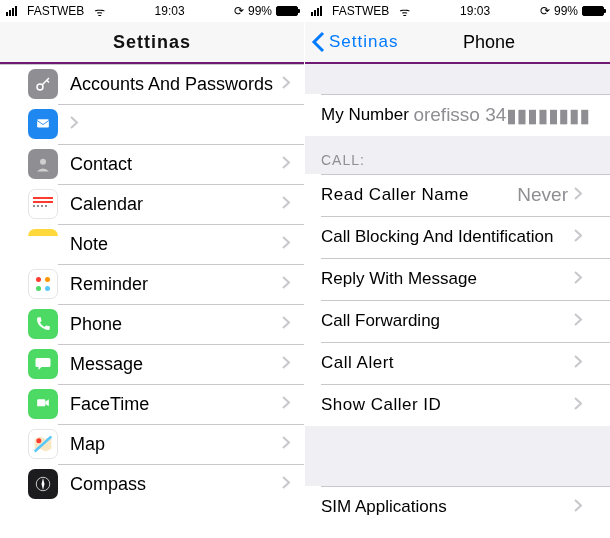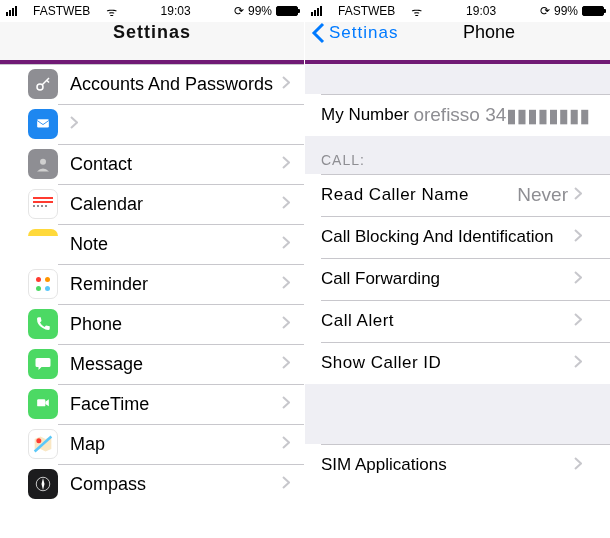--- a/index.html
+++ b/index.html
@@ -1,29 +1,29 @@
 <!DOCTYPE html>
 <html><head>
   <meta charset="utf-8">
   <style>
     * { margin: 0; padding: 0; box-sizing: border-box; }
     body { font-family: -apple-system, "Helvetica Neue", Helvetica, Arial, sans-serif; background: #fff; width: 610px; height: 538px; overflow: hidden; display: flex; }
     .pane { width: 305px; height: 538px; background: #fff; position: relative; overflow: hidden; }
     .left { border-right: 1px solid #fff; }
     .status-bar { height: 22px; width: 100%; background: #fff; display: flex; align-items: center; font-size: 12px; padding: 0 6px; color: #000; font-weight: 500; }
-    .sb-left { display: flex; align-items: center; gap: 16px; }
+    .sb-left { display: flex; align-items: center; gap: 10px; }
     .sb-center { flex: 1; text-align: center; }
     .sb-right { display: flex; align-items: center; gap: 4px; }
     .signal { display: inline-flex; align-items: flex-end; gap: 1px; }
     .sig-bar { width: 2px; background: #000; }
     .b1 { height: 4px; }
     .b2 { height: 6px; }
     .b3 { height: 8px; }
     .b4 { height: 10px; }
-    .nav { height: 42px; background: #f7f7f7; border-bottom: 4px solid #701a75; display: flex; justify-content: center; position: relative; }
+    .nav { height: 42px; background: #f7f7f7; border-bottom: 2px solid #701a75; display: flex; align-items: center; justify-content: center; position: relative; }
     .nav-title { font-size: 18px; font-weight: 600; letter-spacing: 1px; color: #111; }
     .nav-back { position: absolute; left: 6px; display: flex; align-items: center; color: #007aff; font-size: 17px; font-weight: 400; }
     .nav-back svg { width: 16px; height: 22px; margin-right: 2px; }
     .nav-back-label { letter-spacing: 1px; }
     .nav-title-sub { position: absolute; right: 95px; font-size: 18px; font-weight: 500; color: #000; }
     .list { background: #fff; }
     .list-item { height: 40px; display: flex; align-items: center; padding-left: 28px; position: relative; }
     .list-item .label { font-size: 18px; color: #000; font-weight: 400; flex: 1; }
     .list-item::before { content: ""; position: absolute; left: 58px; right: 0; top: 0; height: 1px; background: #c8c7cc; }
     .list-item:first-child::before { left: 0; }
@@ -282,20 +282,26 @@
           </svg></span>
     </div>
 
     <div class="right-item">
       <span class="rlabel">Call Blocking And Identification</span>
       <span class="chev"><svg viewBox="0 0 8 13">
             <path d="M1 1 L7 6.5 L1 12" stroke="#c7c7cc" stroke-width="2" fill="none"></path>
           </svg></span>
     </div>
 
+    <div class="right-item">
+      <span class="rlabel">Reply With Message</span>
+      <span class="chev"><svg viewBox="0 0 8 13">
+            <path d="M1 1 L7 6.5 L1 12" stroke="#c7c7cc" stroke-width="2" fill="none"></path>
+          </svg></span>
+    </div>
 
     <div class="right-item">
       <span class="rlabel">Call Forwarding</span>
       <span class="chev"><svg viewBox="0 0 8 13">
             <path d="M1 1 L7 6.5 L1 12" stroke="#c7c7cc" stroke-width="2" fill="none"></path>
           </svg></span>
     </div>
 
     <div class="right-item">
       <span class="rlabel bigtxt">Call Alert</span>

